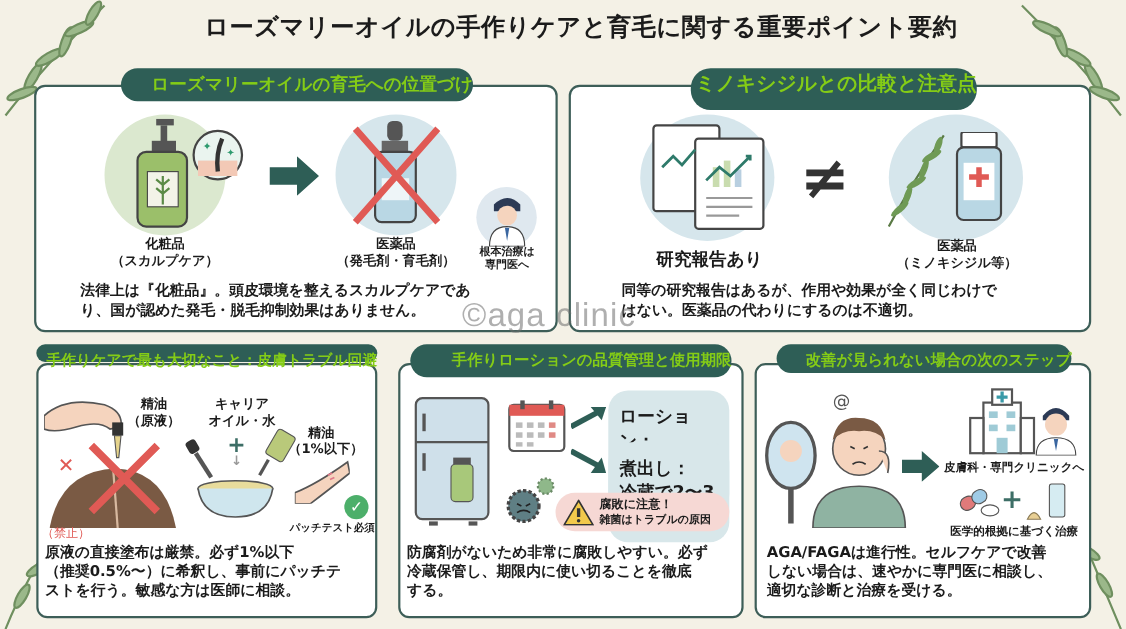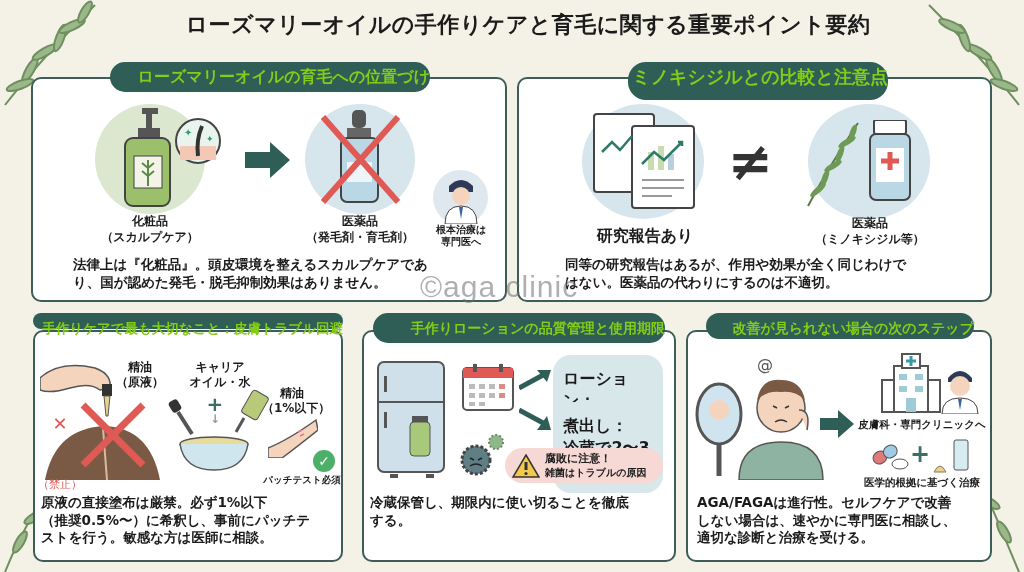--- a/index.html
+++ b/index.html
@@ -310,20 +310,21 @@
   <div>腐敗に注意！</div>
   <div style="font-size:10px;">雑菌はトラブルの原因</div>
 </div>
 <svg style="position:absolute;left:512px;top:454px" width="28" height="24" viewBox="0 0 28 24">
   <path d="M14 1 L27 23 H1 Z" fill="#f2c94c" stroke="#333" stroke-width="1.5"></path>
   <path d="M14 8 V16" stroke="#333" stroke-width="3"></path>
   <circle cx="14" cy="19.5" r="1.6" fill="#333"></circle>
 </svg>
 
 <div class="body-text" style="left:370px;top:494px;font-size:13.5px;">
+  <div>防腐剤がないため非常に腐敗しやすい。必ず</div>
   <div>冷蔵保管し、期限内に使い切ることを徹底</div>
   <div>する。</div>
 </div>
 
 <div class="panel" style="left:686px;top:330px;width:306px;height:232px;"></div>
 <div class="pill" style="left:706px;top:313px;width:268px;height:26px;line-height:30px;font-size:14px;">改善が見られない場合の次のステップ</div>
 
 <svg style="position:absolute;left:695px;top:350px" width="140" height="130" viewBox="0 0 140 130">
   <ellipse cx="24" cy="64" rx="22" ry="30" fill="#cfe4ef" stroke="#555" stroke-width="3"></ellipse>
   <circle cx="24" cy="60" r="10" fill="#f5d4be"></circle>

